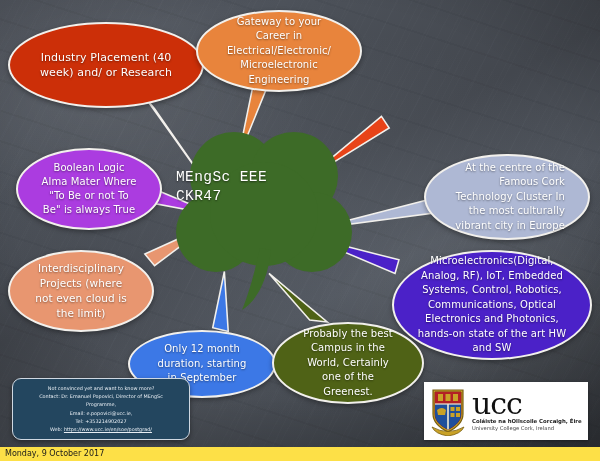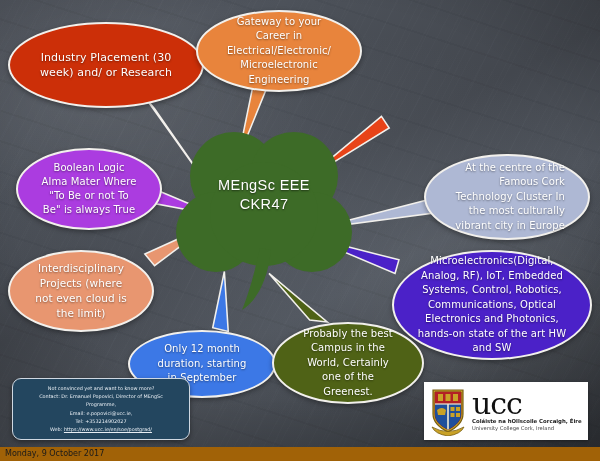--- a/index.html
+++ b/index.html
@@ -29,23 +29,23 @@
     content:"";position:absolute;inset:0;pointer-events:none;
     background:radial-gradient(ellipse 520px 360px at 50% 45%, rgba(0,0,0,0) 55%, rgba(0,0,0,0.30) 100%);
   }
 
   
   #lines{position:absolute;left:0;top:0;width:600px;height:447px;z-index:2;}
 
   
   #shamrock{position:absolute;left:176px;top:128px;width:176px;height:186px;z-index:3;}
   #shamrock-text{
-    position:absolute;left:176px;top:176px;width:176px;z-index:6;
-    text-align:center;color:#ffffff;
-    font-family:Liberation Sans, sans-serif;
+    position:absolute;left:176px;top:168px;width:176px;z-index:6;
+    color:#ffffff;
+    font-family:Liberation Mono, monospace;
     font-size:14.5px;line-height:19px;letter-spacing:.4px;
     text-shadow:0 1px 2px rgba(0,0,0,.55);
   }
 
   
   .bubble{
     position:absolute;z-index:4;
     border-radius:50%;
     border:2px solid #f2f0ec;
     box-sizing:border-box;
@@ -90,21 +90,21 @@
   #ucc-mark{
     font-family:"DejaVu Serif", serif;font-size:30px;line-height:28px;
     color:#111;letter-spacing:-1px;
   }
   .ucc-sub1{font-size:5.4px;line-height:7px;color:#1a1a1a;font-weight:bold;}
   .ucc-sub2{font-size:5.2px;line-height:7px;color:#444;}
 
   
   #footer{
     position:absolute;left:0;top:447px;width:600px;height:14px;
-    background:#a16207;color:#1a1a1a;
+    background:#fde047;color:#1a1a1a;
     font-size:8px;line-height:14px;padding-left:5px;box-sizing:border-box;
     font-family:"DejaVu Sans", sans-serif;
   }
 </style>
 </head>
 <body>
 
 <div id="slide">
 
   <svg id="lines" viewBox="0 0 600 461">
@@ -137,21 +137,21 @@
       <ellipse cx="88" cy="86" rx="54" ry="52"></ellipse>
       <path d="M84 120 C78 146, 74 162, 66 182 C82 172, 92 150, 95 122 Z"></path>
     </g>
   </svg>
   <div id="shamrock-text">
     <div>MEngSc EEE</div>
     <div>CKR47</div>
   </div>
 
   <div class="bubble b-industry">
-    <span>Industry Placement (30 week) and/ or Research</span>
+    <span>Industry Placement (40 week) and/ or Research</span>
   </div>
   <div class="bubble b-gateway">
     <span>Gateway to your Career in Electrical/Electronic/ Microelectronic Engineering</span>
   </div>
   <div class="bubble b-boolean">
     <span>Boolean Logic Alma Mater Where "To Be or not To Be" is always True</span>
   </div>
   <div class="bubble b-cork">
     <span>At the centre of the Famous Cork Technology Cluster In the most culturally vibrant city in Europe</span>
   </div>

